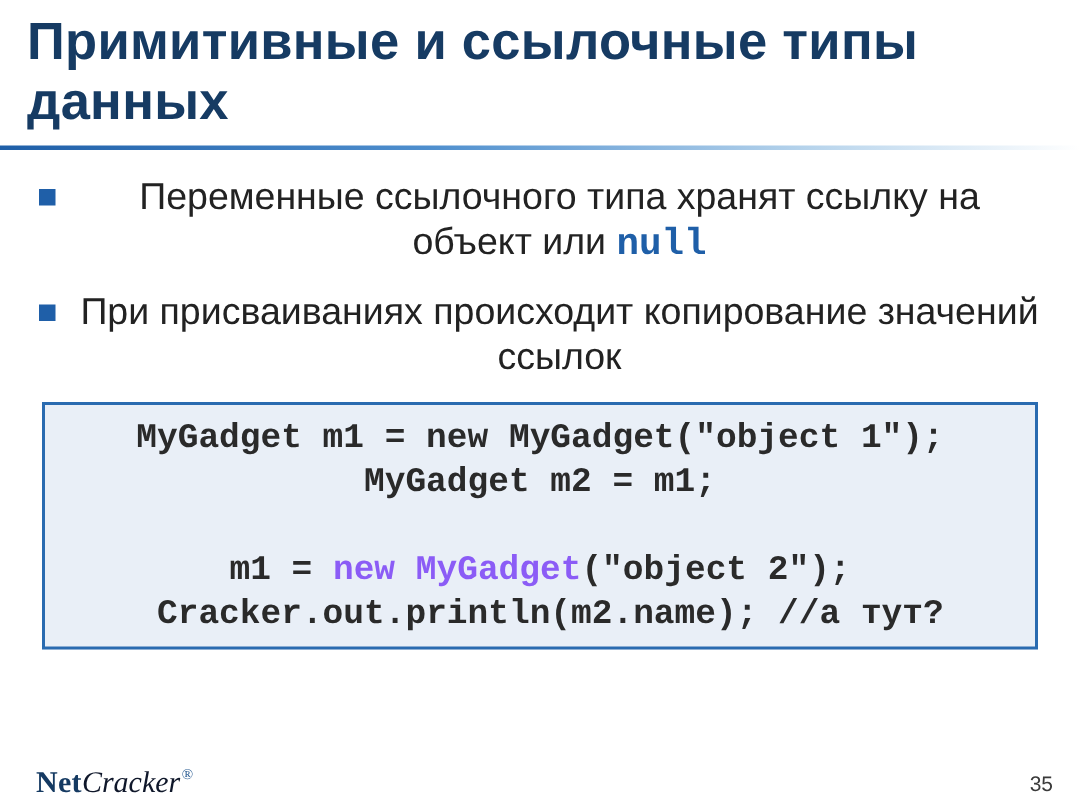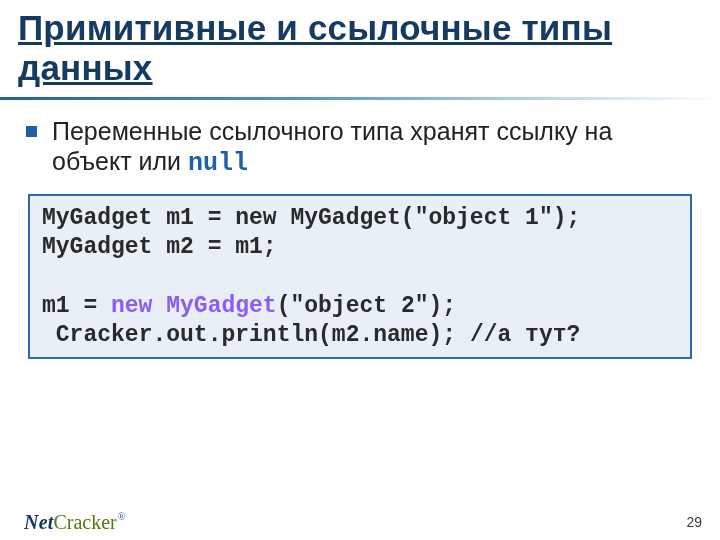--- a/index.html
+++ b/index.html
@@ -18,29 +18,29 @@
     height: 540px;
     box-sizing: border-box;
   }
   .title {
     font-size: 35px;
     font-weight: bold;
     color: #163b63;
     padding: 8px 18px 4px 18px;
     line-height: 1.15;
     letter-spacing: 0.2px;
-    text-decoration: underline;
   }
   .title-rule {
     height: 3px;
     margin: 4px 0 0 0;
     background: linear-gradient(to right, #1f5fa8 0%, #4f8fce 40%, #b7d4ec 75%, #ffffff 100%);
   }
   .body {
     padding: 16px 26px 0 26px;
+    text-align: center;
   }
   ul.bullets {
     list-style: none;
     margin: 0;
     padding: 0;
   }
   ul.bullets > li {
     position: relative;
     padding-left: 26px;
     font-size: 25px;
@@ -89,27 +89,27 @@
   .brand {
     position: absolute;
     left: 24px;
     bottom: 6px;
     font-family: Georgia, 'Times New Roman', serif;
     font-size: 20px;
     color: #153a62;
   }
   .brand .bold {
     font-weight: 800;
-    font-style: italic;
     letter-spacing: 0.2px;
     margin-top: 12px;
   }
   .brand .light {
     font-weight: 400;
-    color: #4d7c0f;
+    font-style: italic;
+    color: #0f172a;
   }
   .brand .reg {
     font-size: 10px;
     vertical-align: top;
     color: #2b5d93;
     margin-left: 1px;
   }
   .pagenum {
     position: absolute;
     right: 18px;
@@ -124,29 +124,32 @@
 <div class="slide">
 
   <div class="title">Примитивные и ссылочные типы данных</div>
   <div class="title-rule"></div>
 
   <div class="body">
     <ul class="bullets">
       <li>
         <span>Переменные ссылочного типа хранят ссылку на объект или </span><span class="kw-inline">null</span><span></span>
       </li>
+      <li>
+        <span>При присваиваниях происходит копирование значений ссылок</span>
+      </li>
     </ul>
 
     <div class="codebox"><span>MyGadget m1 = new MyGadget("object 1");</span>
 <span>MyGadget m2 = m1;</span>
 <span></span>
 <span>m1 = </span><span class="code-hl">new MyGadget</span><span>("object 2");</span>
 <span> Cracker.out.println(m2.name); //а тут?</span></div>
   </div>
 
   <div class="footer">
     <div class="brand">
       <span class="bold">Net</span><span class="light">Cracker</span><span class="reg">®</span>
     </div>
-    <div class="pagenum">29</div>
+    <div class="pagenum">35</div>
   </div>
 
 </div>
 
 </body></html>

